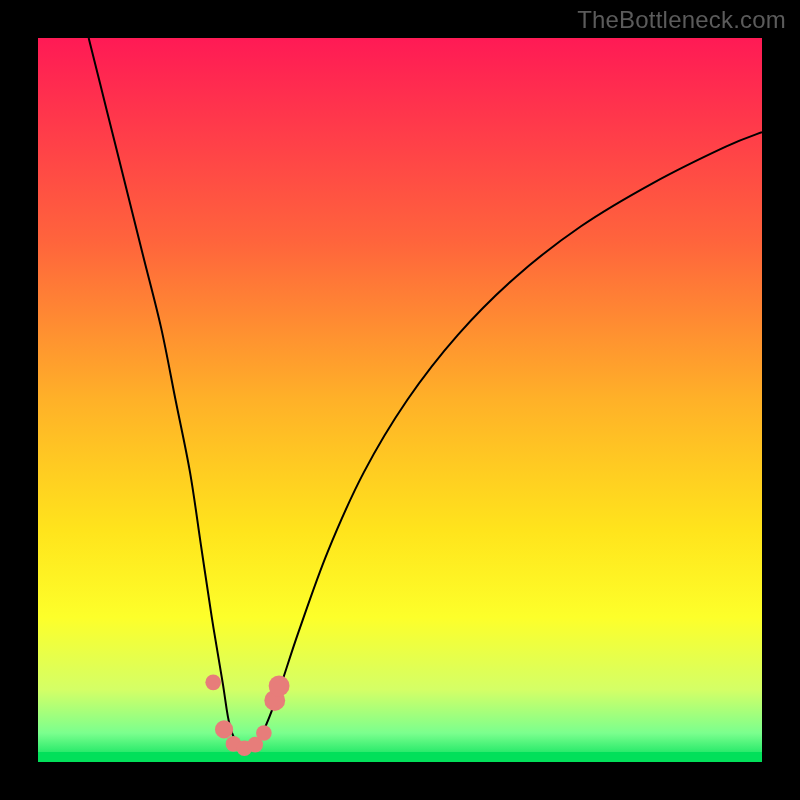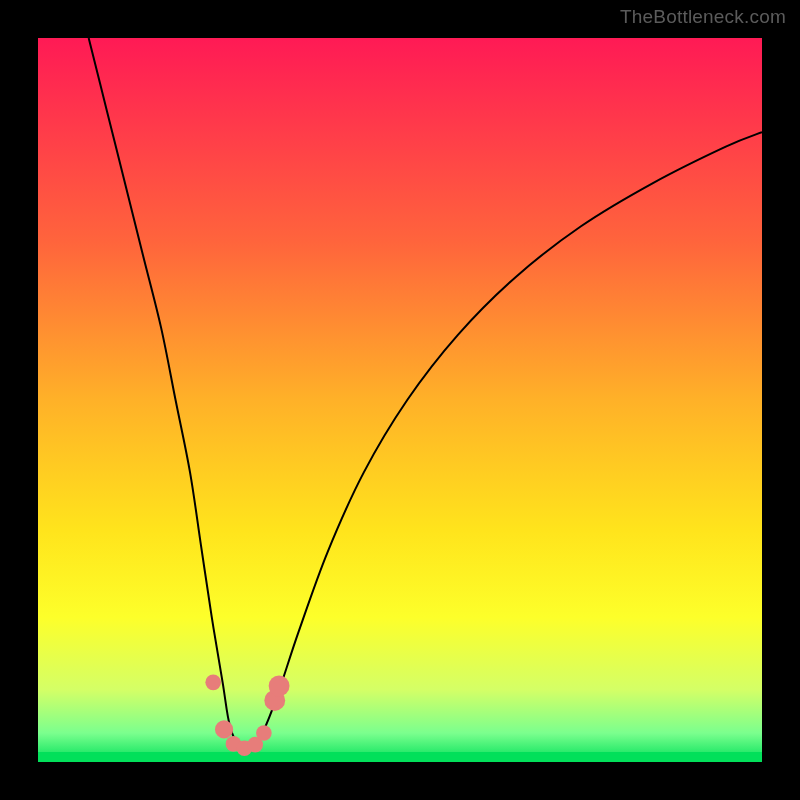--- a/index.html
+++ b/index.html
@@ -24,21 +24,21 @@
     left: 38px;
     top: 38px;
     width: 724px;
     height: 724px;
   }
   .watermark {
     position: absolute;
     top: 6px;
     right: 14px;
     color: #5b5b5b;
-    font-size: 19px;
+    font-size: 24px;
     font-weight: 500;
     letter-spacing: 0.2px;
     user-select: none;
   }
   svg { display: block; }
 </style>
 </head>
 <body>
 
 <div class="frame">

